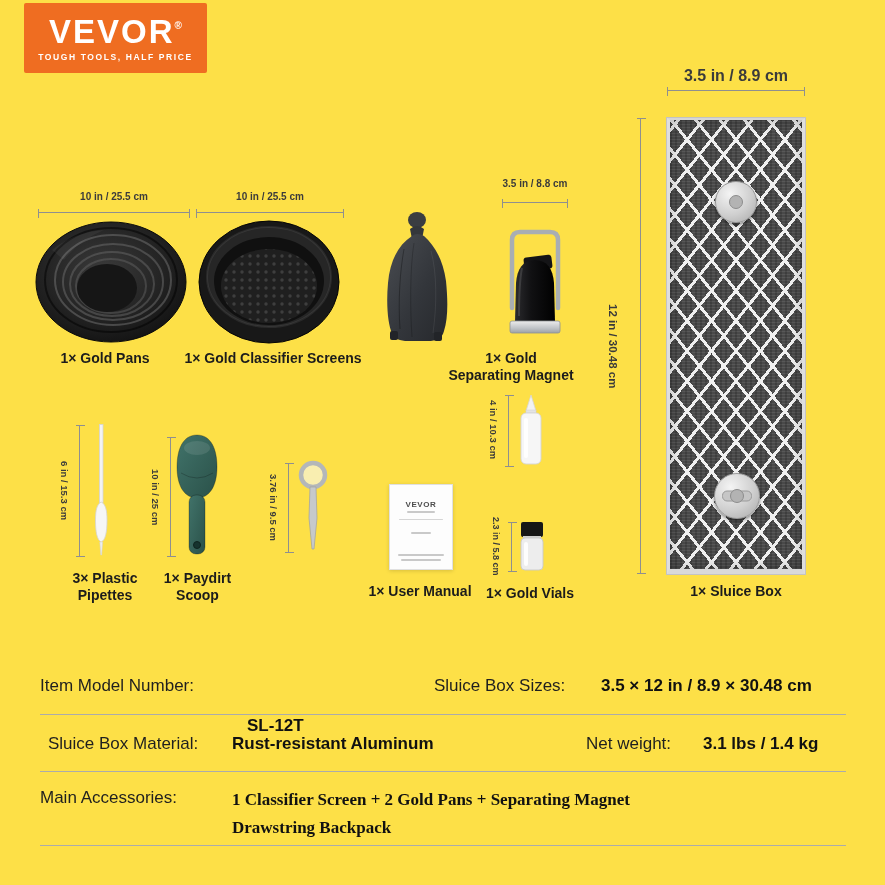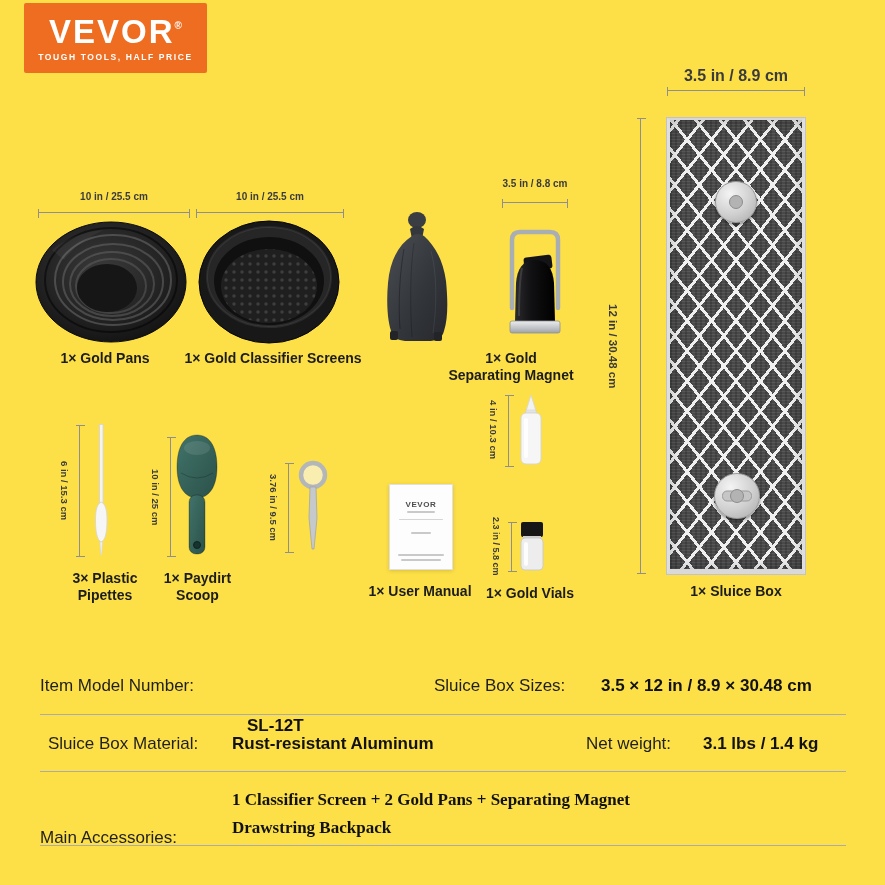--- a/index.html
+++ b/index.html
@@ -231,18 +231,18 @@
   <div class="spec-label" style="left:434px;top:676px;">Sluice Box Sizes:</div>
   <div class="spec-value" style="left:601px;top:676px;">3.5 × 12 in / 8.9 × 30.48 cm</div>
   <div class="divider" style="top:714px;"></div>
 
   <div class="spec-label" style="left:48px;top:734px;">Sluice Box Material:</div>
   <div class="spec-value" style="left:232px;top:734px;">Rust-resistant Aluminum</div>
   <div class="spec-label" style="left:586px;top:734px;">Net weight:</div>
   <div class="spec-value" style="left:703px;top:734px;">3.1 lbs / 1.4 kg</div>
   <div class="divider" style="top:771px;"></div>
 
-  <div class="spec-label" style="left:40px;top:828px;">Main Accessories:</div>
+  <div class="spec-label" style="left:40px;top:788px;">Main Accessories:</div>
   <div class="spec-value prewrap" style="left:232px;top:786px;">1 Classifier Screen + 2 Gold Pans + Separating Magnet
 Drawstring Backpack</div>
   <div class="divider" style="top:845px;"></div>
 
 </div>
 
 </body></html>

